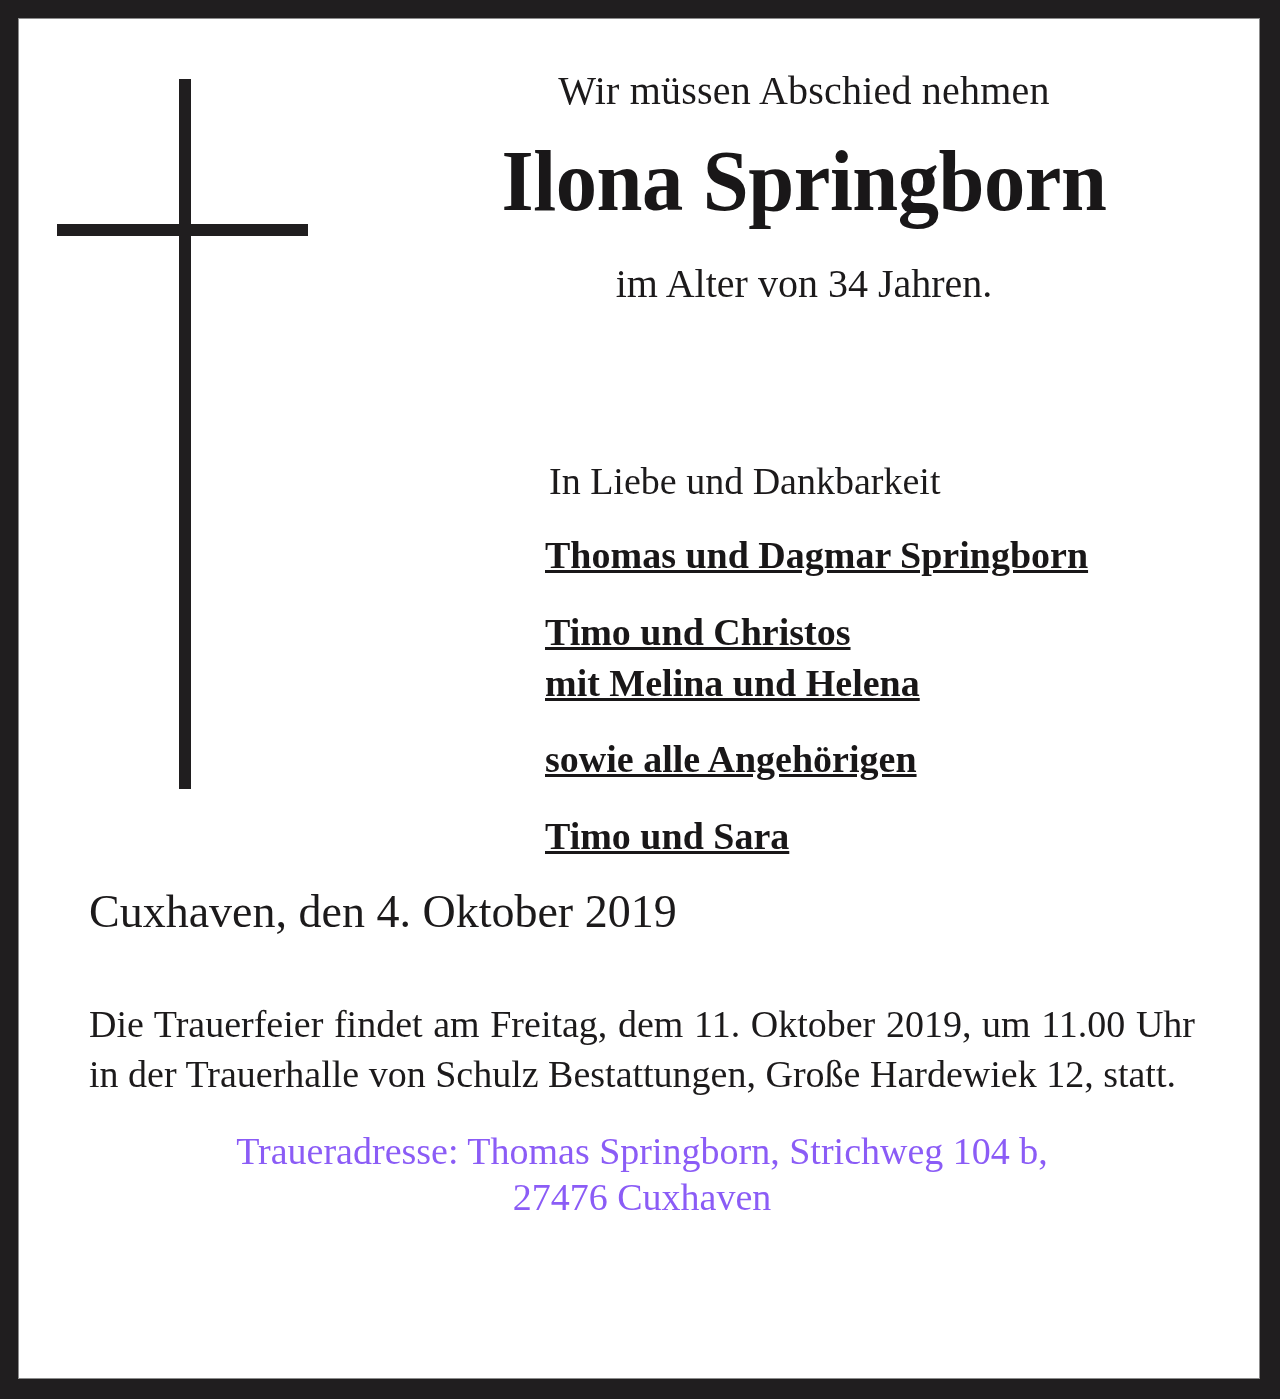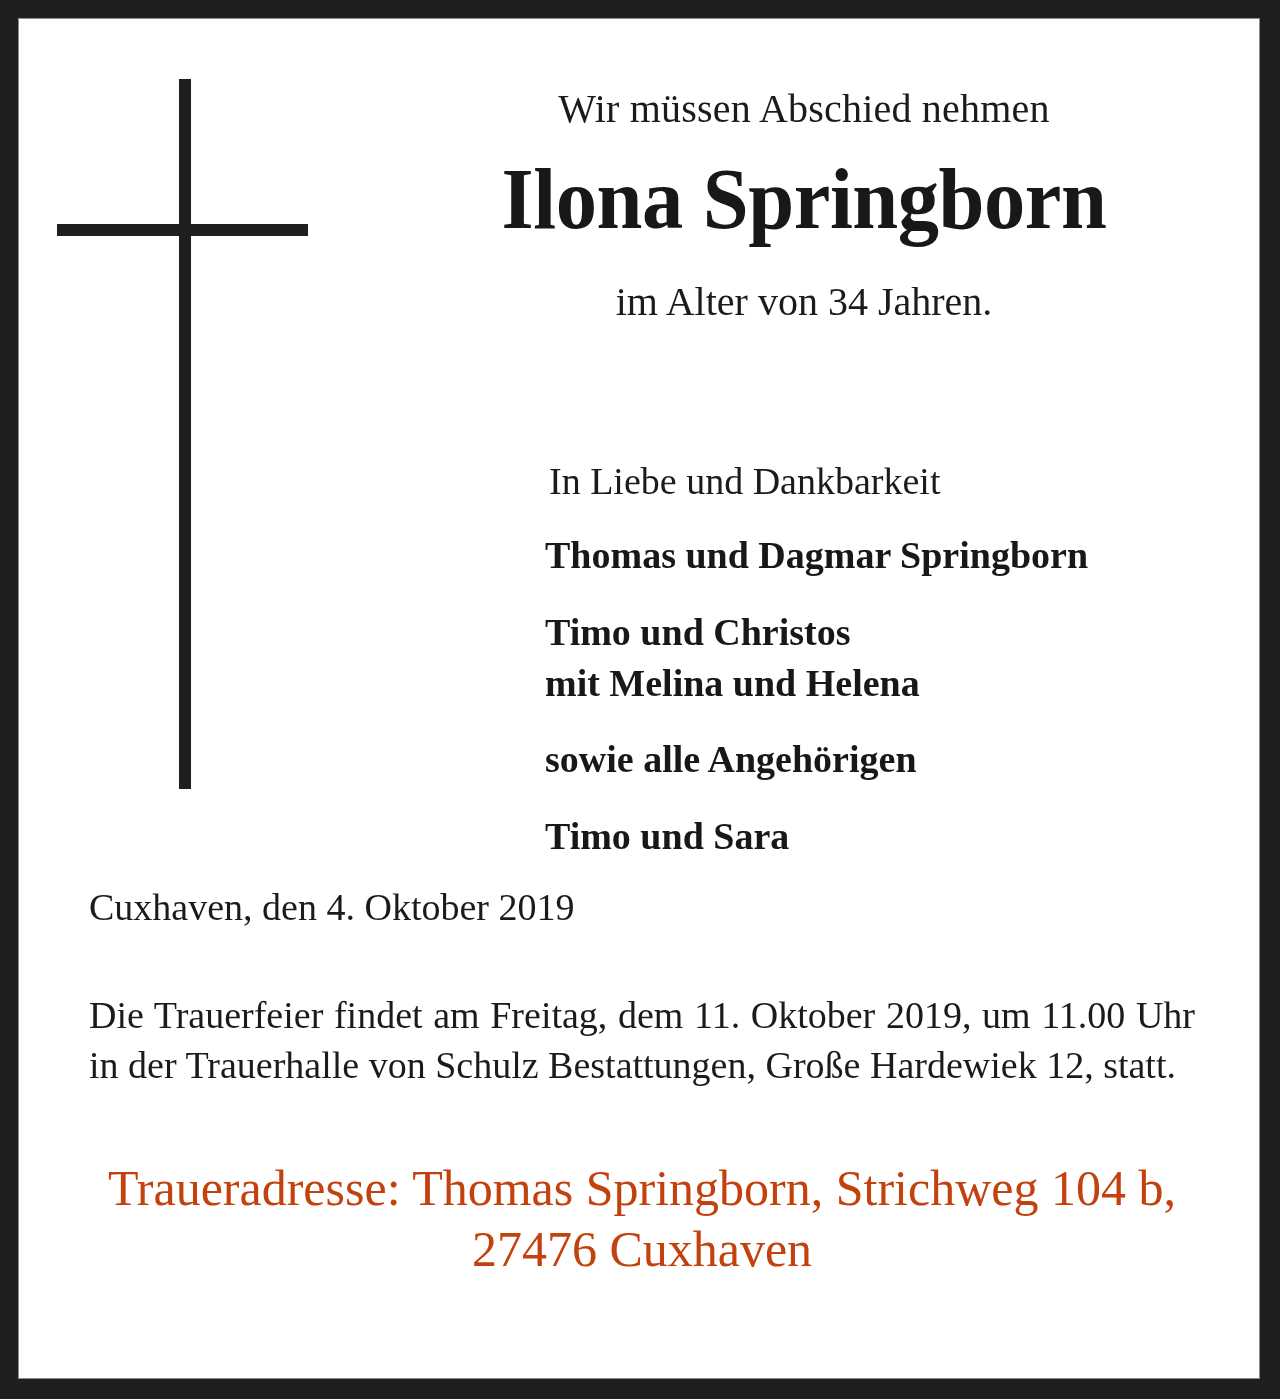--- a/index.html
+++ b/index.html
@@ -63,21 +63,21 @@
     position: absolute;
     left: 330px;
     top: 0;
     right: 0;
   }
   .lead-line {
     text-align: center;
     font-size: 40px;
     line-height: 1.1;
     color: #1c1a1b;
-    padding-top: 68px;
+    padding-top: 50px;
     letter-spacing: 0.2px;
   }
   .deceased-name {
     text-align: center;
     font-weight: bold;
     font-size: 86px;
     line-height: 1.08;
     color: #191718;
     margin-top: 22px;
     letter-spacing: -0.5px;
@@ -105,48 +105,49 @@
   }
   .mourner-group {
     margin-top: 26px;
   }
   .mourner-line {
     font-weight: bold;
     font-size: 38px;
     line-height: 1.34;
     color: #191718;
     white-space: nowrap;
+    text-decoration: underline;
   }
 
   
   .body-block {
     position: absolute;
     left: 70px;
     top: 866px;
     width: 1106px;
   }
   .place-date {
-    font-size: 38px;
+    font-size: 46px;
     line-height: 1.18;
     color: #1c1a1b;
   }
   .ceremony {
     font-size: 38px;
     line-height: 1.32;
     color: #1c1a1b;
     text-align: justify;
     text-align-last: left;
     margin-top: 60px;
   }
   .mourning-address {
-    font-size: 50px;
+    font-size: 38px;
     line-height: 1.22;
-    color: #c2410c;
-    text-align: center;
-    margin-top: 68px;
+    color: #8b5cf6;
+    text-align: center;
+    margin-top: 28px;
   }
   .mourning-address .addr-line-2 {
     display: block;
   }
 </style>
 </head>
 <body>
 
 <div class="notice-frame">
   <div class="notice-card">

